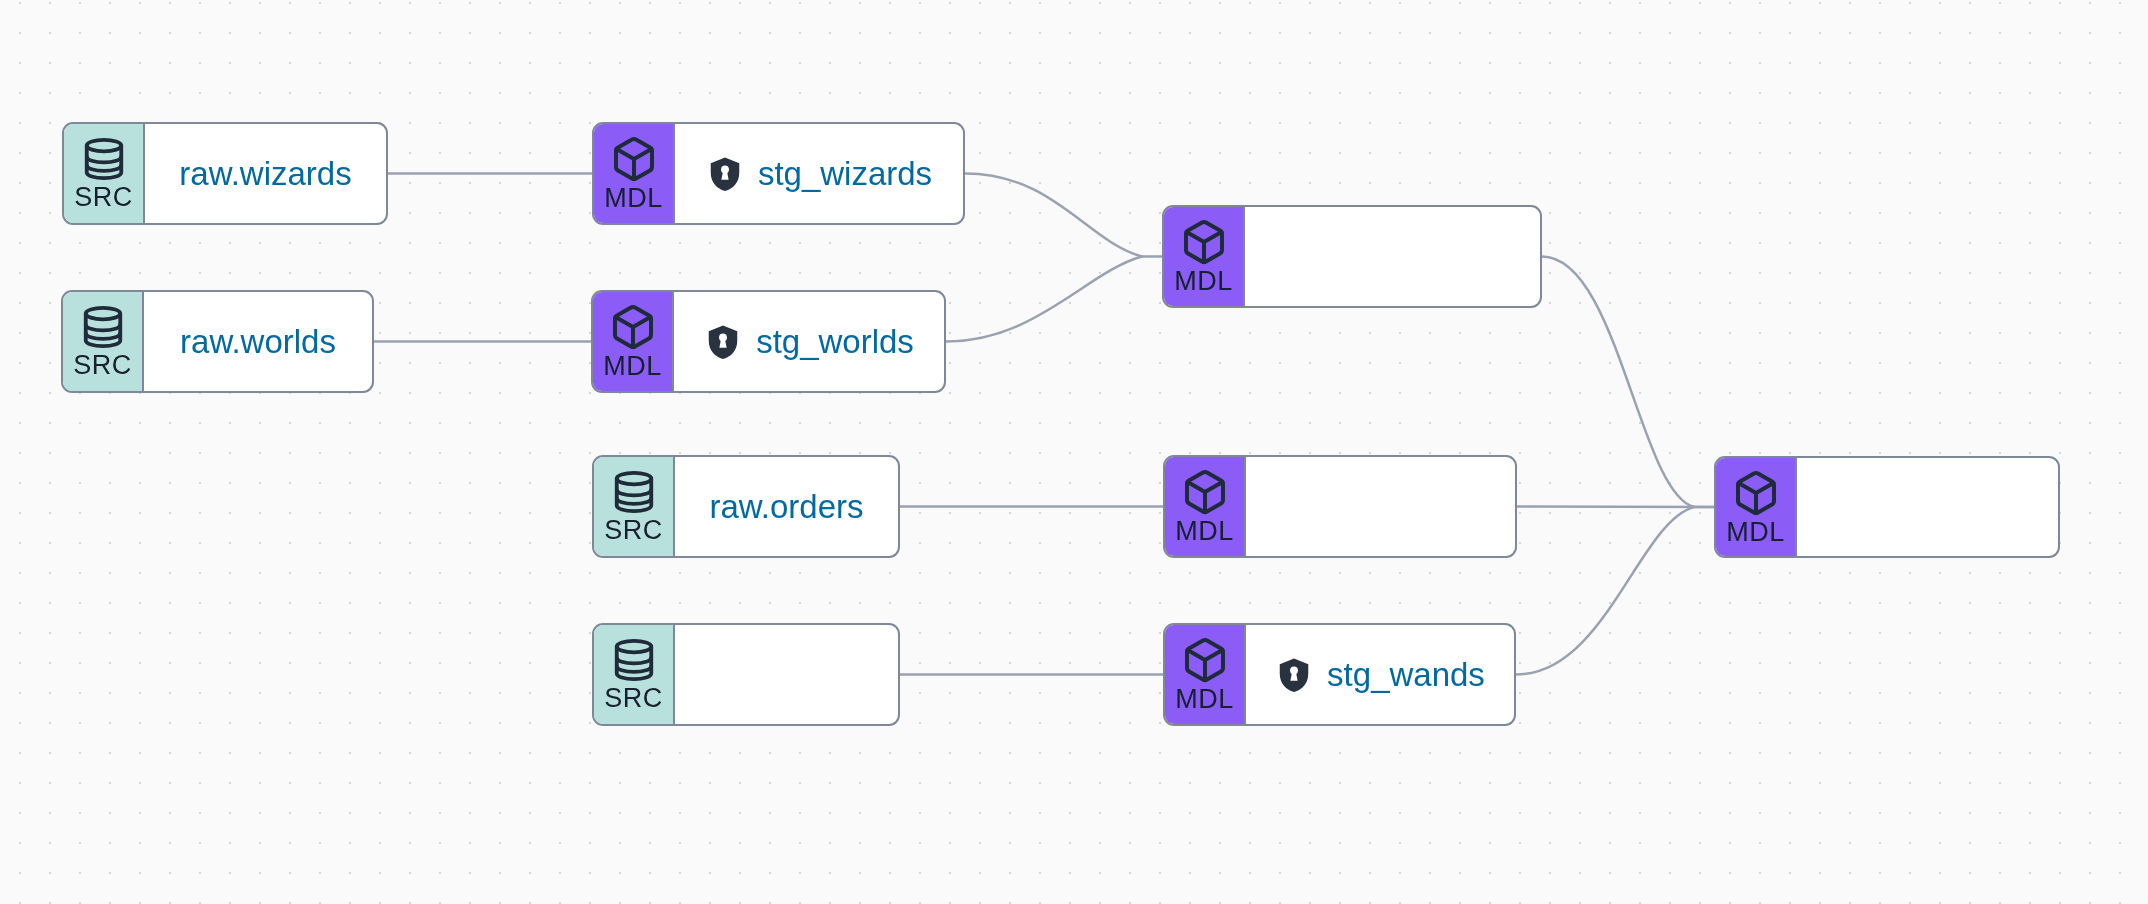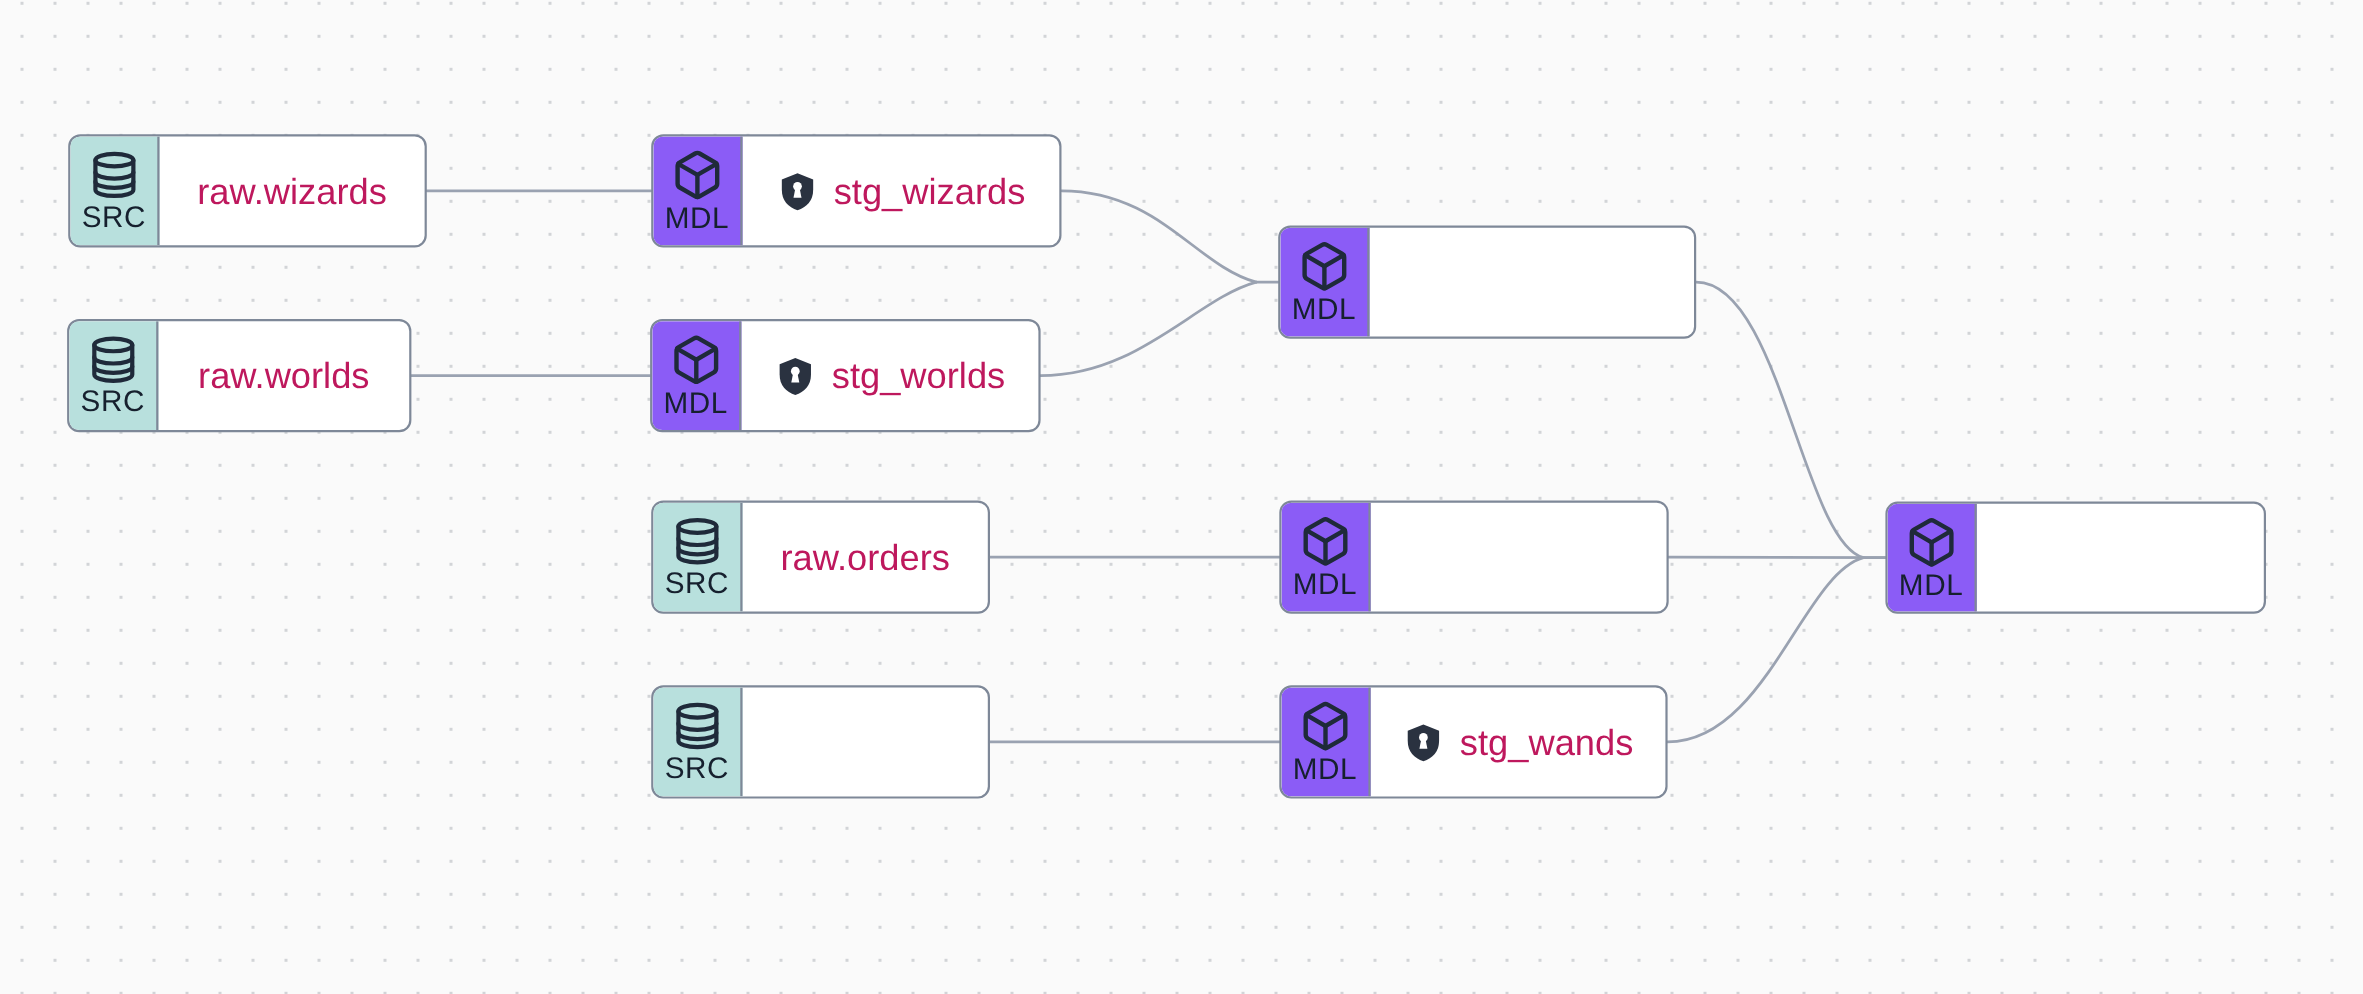--- a/index.html
+++ b/index.html
@@ -57,21 +57,21 @@
     flex:1 1 auto;
     display:flex;
     align-items:center;
     justify-content:center;
     gap:14px;
     padding:0 16px;
     min-width:0;
   }
   .node-label{
     font-size:33px;
-    color:#be185d;
+    color:#0369a1;
     white-space:nowrap;
   }
   .icon-svg{display:block;}
 </style>
 </head>
 <body>
 
 <div id="canvas">
   <svg id="edge-layer" xmlns="http://www.w3.org/2000/svg">
       <path d="M 388 173.5 L 592 173.5"></path>

